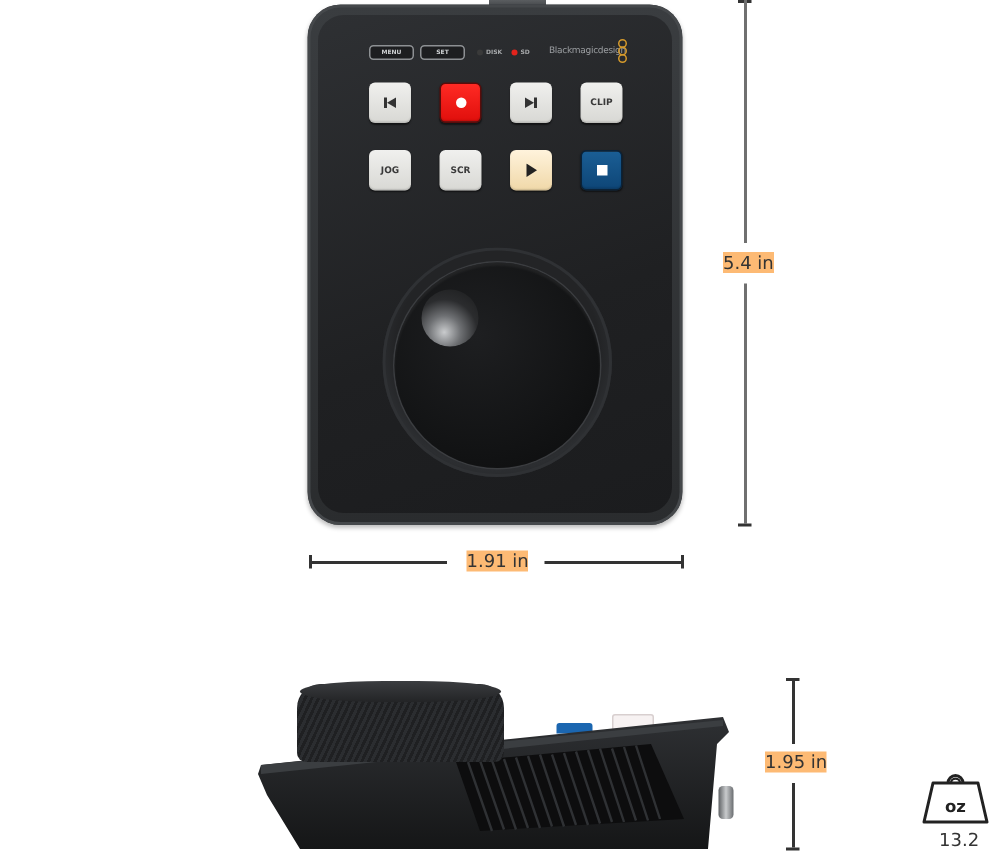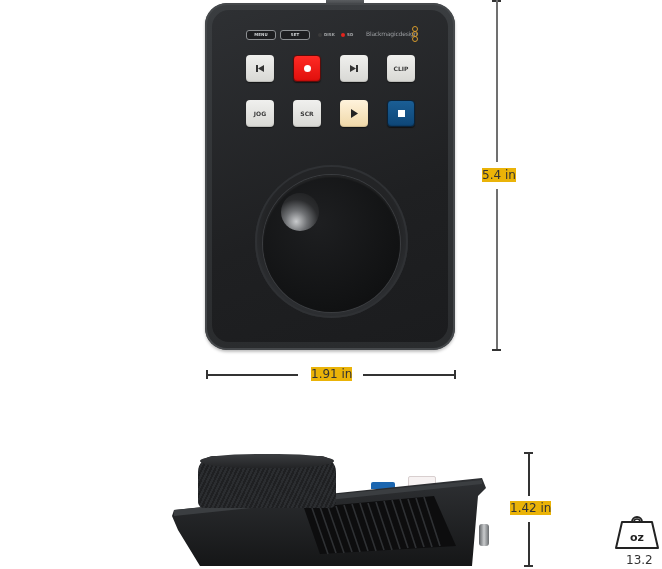--- a/index.html
+++ b/index.html
@@ -38,21 +38,21 @@
     background:radial-gradient(circle at 40% 35%, #1e1f21 0%, #111213 70%, #0c0c0d 100%);
     box-shadow: 0 0 0 1px #3b3d40, inset 0 2px 2px rgba(255,255,255,0.06); }
   .dimple { left:281px; top:193px; width:38px; height:38px; border-radius:50%;
     background:radial-gradient(circle at 40% 75%, #c9cbcd 0%, #6e7073 30%, #2b2c2e 60%, #1a1b1c 100%); }
 
   
   .vline { background:#707070; width:2px; }
   .tick-h { height:1.5px; background:#333; width:9px; }
   .hline { height:1.5px; background:#333; }
   .tick-v { width:1.5px; background:#333; height:9px; }
-  .dim-label { font-size:12px; color:#333; background:#eab308; white-space:nowrap; }
+  .dim-label { font-size:12px; color:#333; background:#fdba74; white-space:nowrap; }
 
   
   .side-knob { left:198px; top:456px; width:138px; height:52px; border-radius:16px 16px 6px 6px;
     background:repeating-linear-gradient(115deg,#1f2022 0 2px,#2b2d30 2px 4px); }
   .side-knob-top { left:200px; top:454px; width:134px; height:14px; border-radius:50%/60%;
     background:linear-gradient(#3b3d40,#232426); }
   .side-body { left:172px; top:478px; width:314px; height:88px; }
   .side-blue { left:371px; top:482px; width:24px; height:7px; background:#1b66b0; border-radius:2px 2px 0 0; }
   .side-white { left:408px; top:476px; width:26px; height:10px; border:1px solid #d8cfcf; background:#f7f2f2; border-radius:2px; }
   .connector { left:479px; top:524px; width:10px; height:22px; border-radius:3px;
@@ -156,21 +156,21 @@
       <line x1="244" y1="20" x2="260" y2="69"></line>
     <line x1="252" y1="19" x2="268" y2="68"></line>
   </g>
 </svg>
 <div class="abs side-knob"></div>
 <div class="abs side-knob-top"></div>
 <div class="abs connector"></div>
 
 <div class="abs tick-h" style="left:524px;top:452px;"></div>
 <div class="abs hline" style="left:528px;top:452px;width:1.5px;height:44px;"></div>
-<div class="abs dim-label" style="left:510px;top:501px;">1.42 in</div>
+<div class="abs dim-label" style="left:510px;top:501px;">1.95 in</div>
 <div class="abs hline" style="left:528px;top:522px;width:1.5px;height:43px;"></div>
 <div class="abs tick-h" style="left:524px;top:565px;"></div>
 
 <svg class="abs weight" viewBox="0 0 50 40">
   <path d="M20,10 a5,5 0 0 1 10,0" fill="none" stroke="#222" stroke-width="2"></path>
   <path d="M22,10 a3,3 0 0 1 6,0" fill="none" stroke="#222" stroke-width="1.5"></path>
   <path d="M10,10 L40,10 L46,36 L4,36 Z" fill="none" stroke="#222" stroke-width="2" stroke-linejoin="round"></path>
   <text x="25" y="29" text-anchor="middle" font-family="DejaVu Sans, sans-serif" font-weight="bold" font-size="11" fill="#222">oz</text>
 </svg>
 <div class="abs weight-label" style="left:626px;top:553px;">13.2 oz</div>

